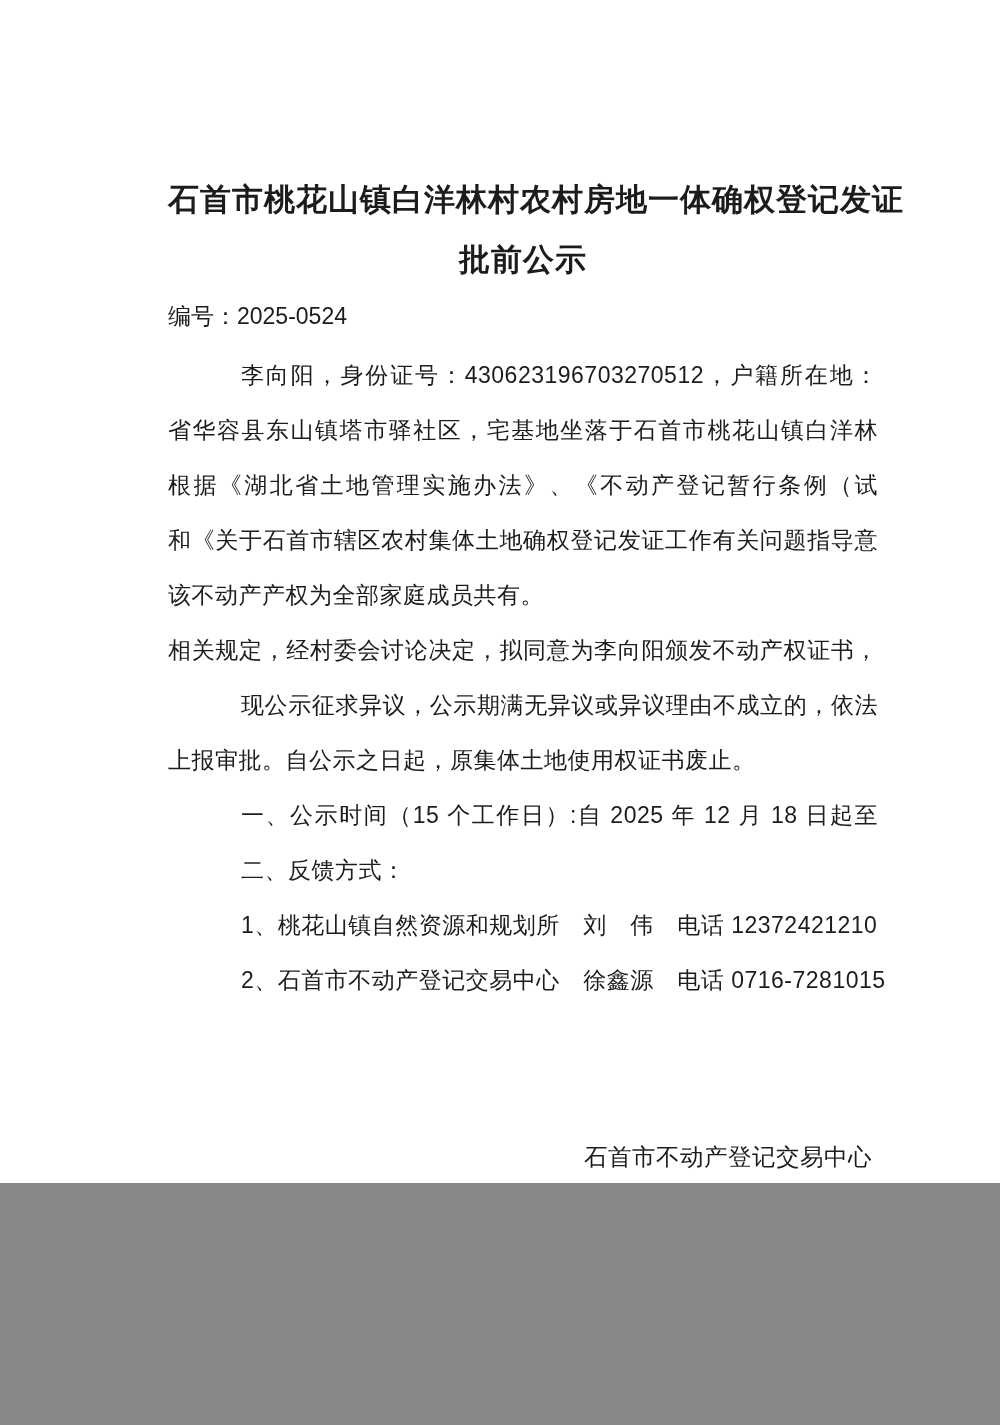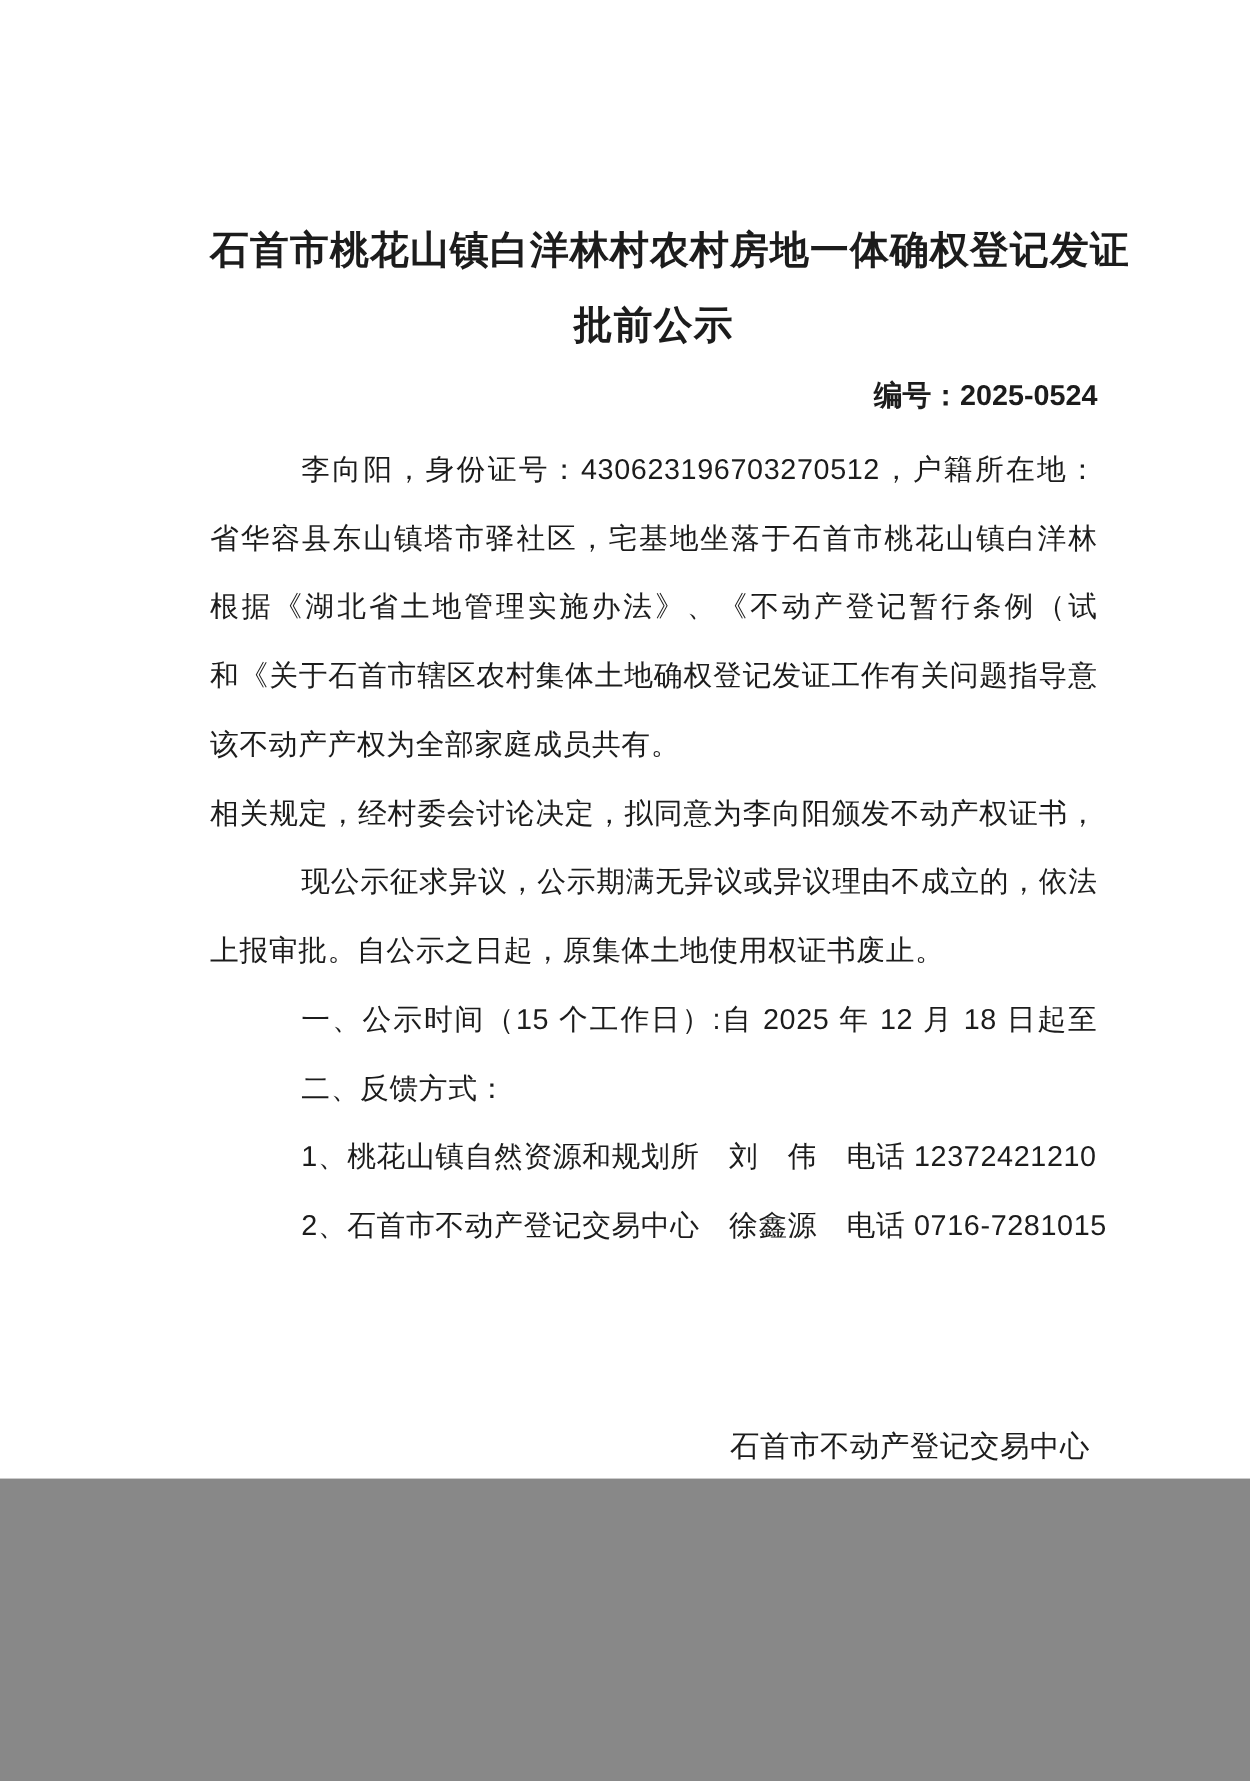--- a/index.html
+++ b/index.html
@@ -24,22 +24,21 @@
     font-weight: bold;
     line-height: 60px;
     text-align: center;
     letter-spacing: 1px;
     white-space: nowrap;
   }
   .doc-number {
     margin-top: 8px;
     font-size: 23px;
     line-height: 36px;
-    text-align: right;
-    font-weight: bold;
+    font-weight: normal;
   }
   .body-text { margin-top: 14px; }
   .body-line {
     font-size: 23px;
     line-height: 55px;
     height: 55px;
     white-space: nowrap;
     letter-spacing: 0.5px;
   }
   .body-line.justify {

